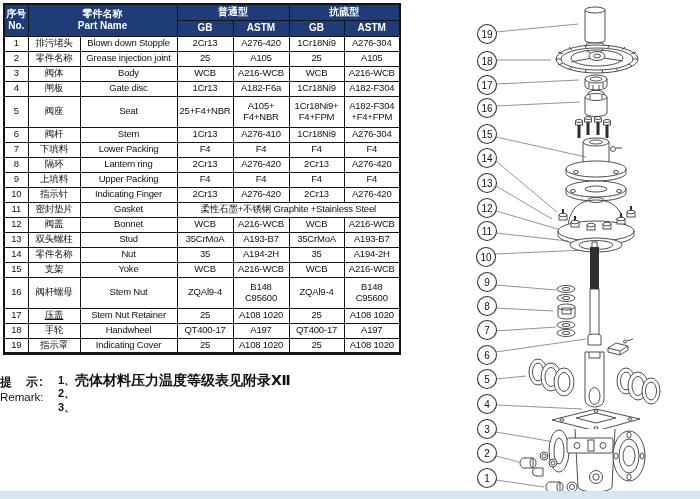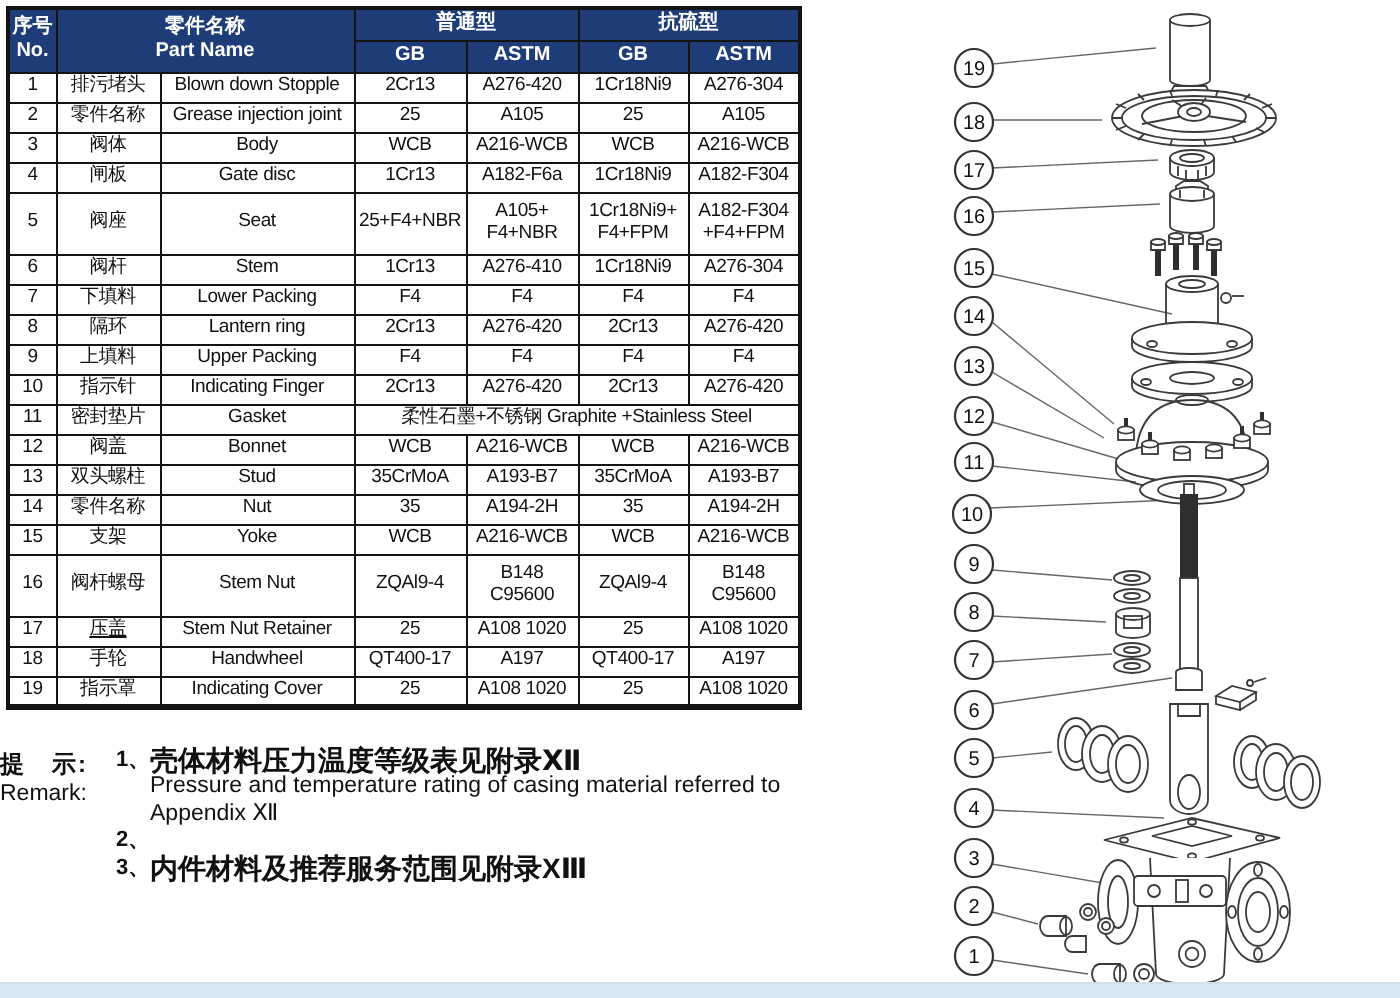--- a/index.html
+++ b/index.html
@@ -257,32 +257,30 @@
   <div class="remark">
     <div class="remark-label">
       <div class="zh">提　示:</div>
       <div class="en">Remark:</div>
     </div>
     <div class="remark-items">
       <div class="r-item">
         <div class="r-num">1、</div>
         <div class="r-body">
           <div class="r-zh">壳体材料压力温度等级表见附录Ⅻ</div>
-          <div class="r-en">Pressure and temperature rating of casing material referred to Appendix Ⅻ</div>
         </div>
       </div>
       <div class="r-item">
         <div class="r-num">2、</div>
         <div class="r-body">
         </div>
       </div>
       <div class="r-item">
         <div class="r-num">3、</div>
         <div class="r-body">
-          <div class="r-zh">内件材料及推荐服务范围见附录XⅢ</div>
         </div>
       </div>
     </div>
   </div>
 
   <svg class="diagram" viewBox="0 0 300 499">
 
     <g>
       <path class="ldr" d="M96,32 L178,24"></path>
       <path class="ldr" d="M96,60 L151,60"></path>

